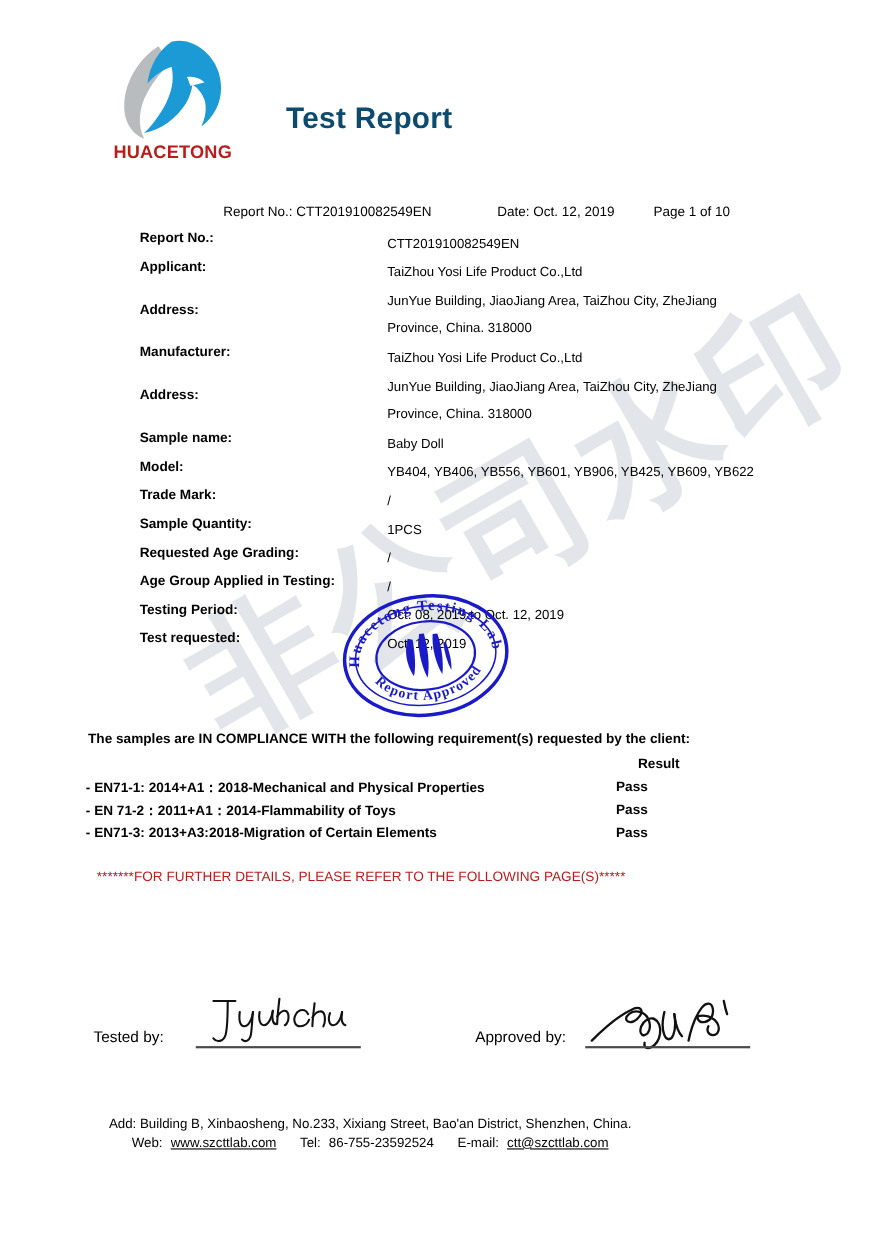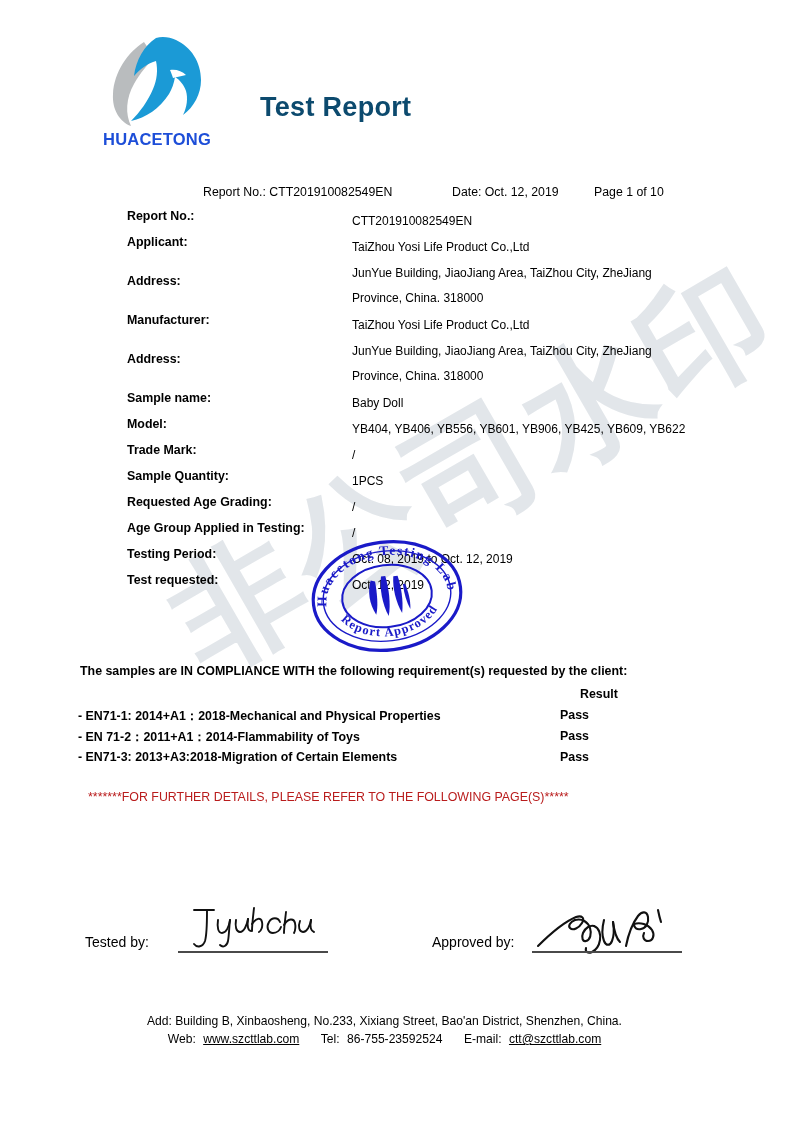--- a/index.html
+++ b/index.html
@@ -57,21 +57,21 @@
     width: 118px;
     height: 92px;
     margin: 0 auto;
     display: block;
   }
   .logo-word {
     font-family: "Liberation Sans", sans-serif;
     font-size: 16.5px;
     font-weight: 700;
     letter-spacing: 0.2px;
-    color: #1d4ed8;
+    color: #b91c1c;
     margin-top: 2px;
   }
   .doc-title {
     position: absolute;
     left: 260px;
     top: 92px;
     width: 420px;
     text-align: left;
     font-size: 27px;
     font-weight: 700;
@@ -227,21 +227,20 @@
   
   .footer {
     position: absolute;
     left: 0;
     top: 1012px;
     width: 673px;
     text-align: center;
     font-size: 12.1px;
     line-height: 18px;
     z-index: 2;
-    margin-left: 48px;
   }
   .footer .fl2 span { margin: 0 2px; }
   .u { text-decoration: underline; }
 </style>
 </head>
 <body>
 
 <div class="page">
 
   <div class="watermark">非公司水印</div>

